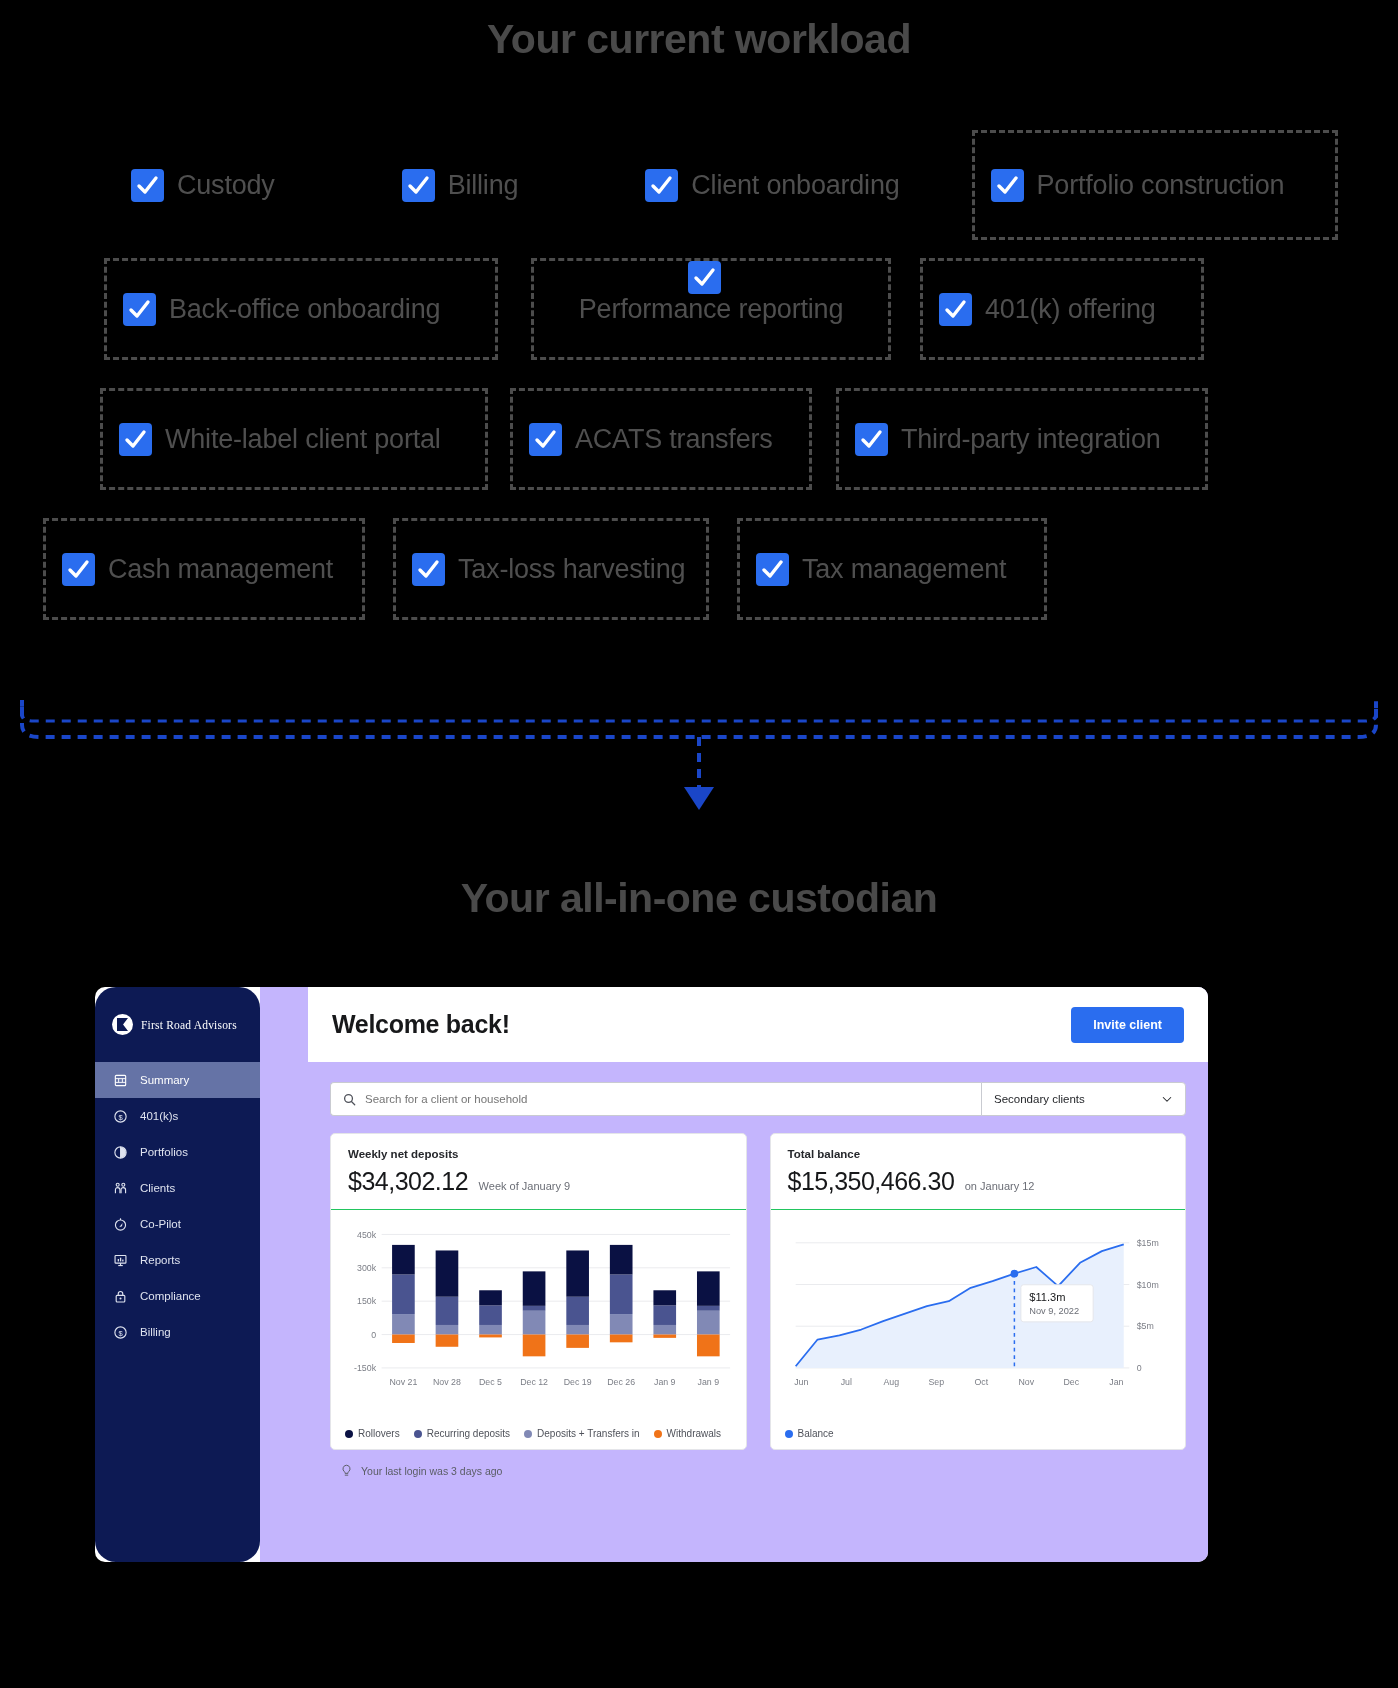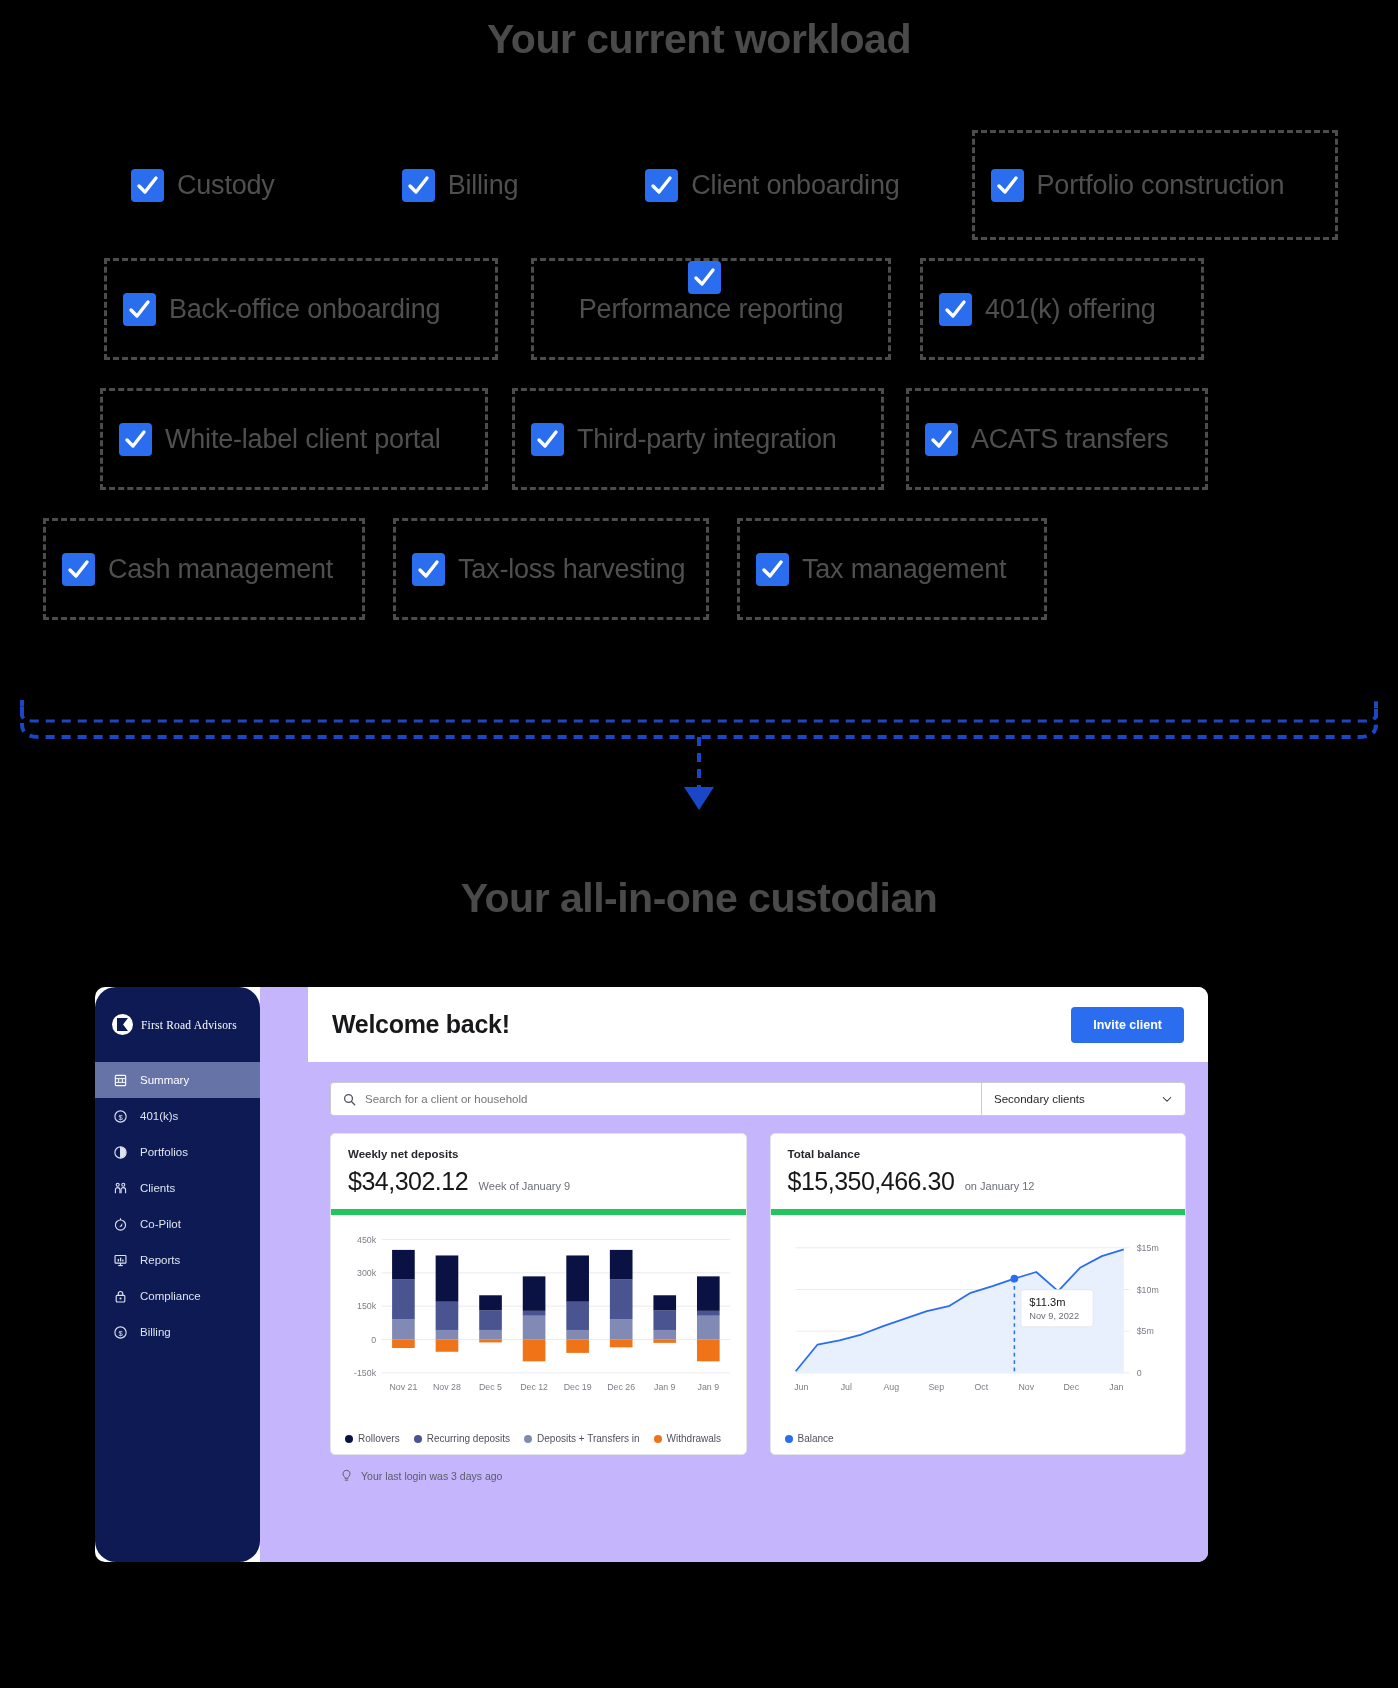--- a/index.html
+++ b/index.html
@@ -156,21 +156,21 @@
     border: 1px solid #c9cbd1; border-radius: 0 4px 4px 0;
     display: flex; align-items: center; justify-content: space-between;
     padding: 0 12px; font-size: 11.5px; color: #25272b; cursor: pointer;
   }
 
   .cards { display: flex; gap: 23px; }
   .card {
     flex: 1; background: #ffffff; border: 1px solid #e4e5e9;
     border-radius: 5px; min-width: 0; overflow: hidden;
   }
-  .card-head { padding: 14px 17px 13px 17px; border-bottom: 6px solid #22c55e; }
+  .card-head { padding: 14px 17px 13px 17px; border-bottom: 1px solid #22c55e; }
   .card-title { font-size: 11.5px; font-weight: 700; color: #25272b; margin-bottom: 7px; }
   .card-amount { font-size: 25px; font-weight: 400; color: #17181a; letter-spacing: -0.5px; }
   .card-sub { font-size: 11px; color: #6b6e76; margin-left: 6px; }
 
   .chartwrap { padding: 10px 8px 8px 8px; }
   .legend { display: flex; gap: 14px; padding: 4px 0 10px 14px; flex-wrap: nowrap; }
   .legend-item { display: flex; align-items: center; gap: 5px; font-size: 10px; color: #4f525a; white-space: nowrap; }
   .legend-dot { width: 8px; height: 8px; border-radius: 50%; flex: 0 0 auto; }
 
   .footnote {
@@ -252,35 +252,35 @@
       </div>
     <div class="chk-row" id="row-3">
         <div class="chk-cell c0 boxed">
           <span class="chk-box">
             <svg width="23" height="21" viewBox="0 0 23 21">
               <polyline points="3,11 9,17 20,3" fill="none" stroke="#fff" stroke-width="3.4" stroke-linecap="round" stroke-linejoin="round"></polyline>
             </svg>
           </span>
           <span class="chk-label">White-label client portal</span>
         </div>
+        <div class="chk-cell c2 boxed">
+          <span class="chk-box">
+            <svg width="23" height="21" viewBox="0 0 23 21">
+              <polyline points="3,11 9,17 20,3" fill="none" stroke="#fff" stroke-width="3.4" stroke-linecap="round" stroke-linejoin="round"></polyline>
+            </svg>
+          </span>
+          <span class="chk-label">ACATS transfers</span>
+        </div>
         <div class="chk-cell c1 boxed">
           <span class="chk-box">
             <svg width="23" height="21" viewBox="0 0 23 21">
               <polyline points="3,11 9,17 20,3" fill="none" stroke="#fff" stroke-width="3.4" stroke-linecap="round" stroke-linejoin="round"></polyline>
             </svg>
           </span>
           <span class="chk-label">Third-party integration</span>
-        </div>
-        <div class="chk-cell c2 boxed">
-          <span class="chk-box">
-            <svg width="23" height="21" viewBox="0 0 23 21">
-              <polyline points="3,11 9,17 20,3" fill="none" stroke="#fff" stroke-width="3.4" stroke-linecap="round" stroke-linejoin="round"></polyline>
-            </svg>
-          </span>
-          <span class="chk-label">ACATS transfers</span>
         </div>
       </div>
     <div class="chk-row" id="row-4">
         <div class="chk-cell c0 boxed">
           <span class="chk-box">
             <svg width="23" height="21" viewBox="0 0 23 21">
               <polyline points="3,11 9,17 20,3" fill="none" stroke="#fff" stroke-width="3.4" stroke-linecap="round" stroke-linejoin="round"></polyline>
             </svg>
           </span>
           <span class="chk-label">Cash management</span>

